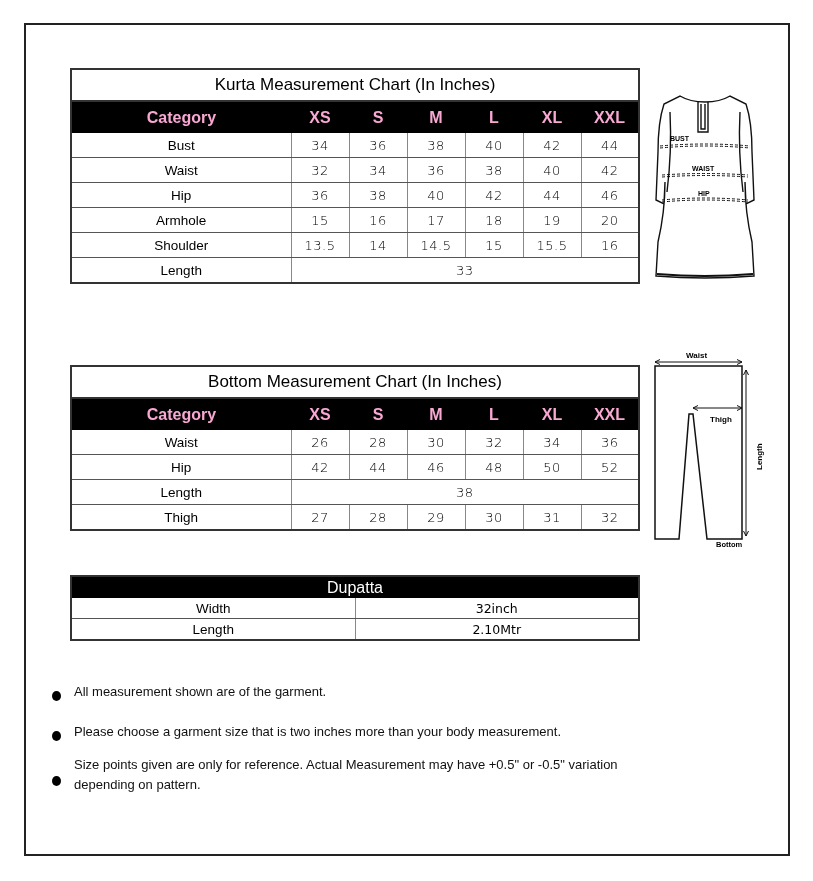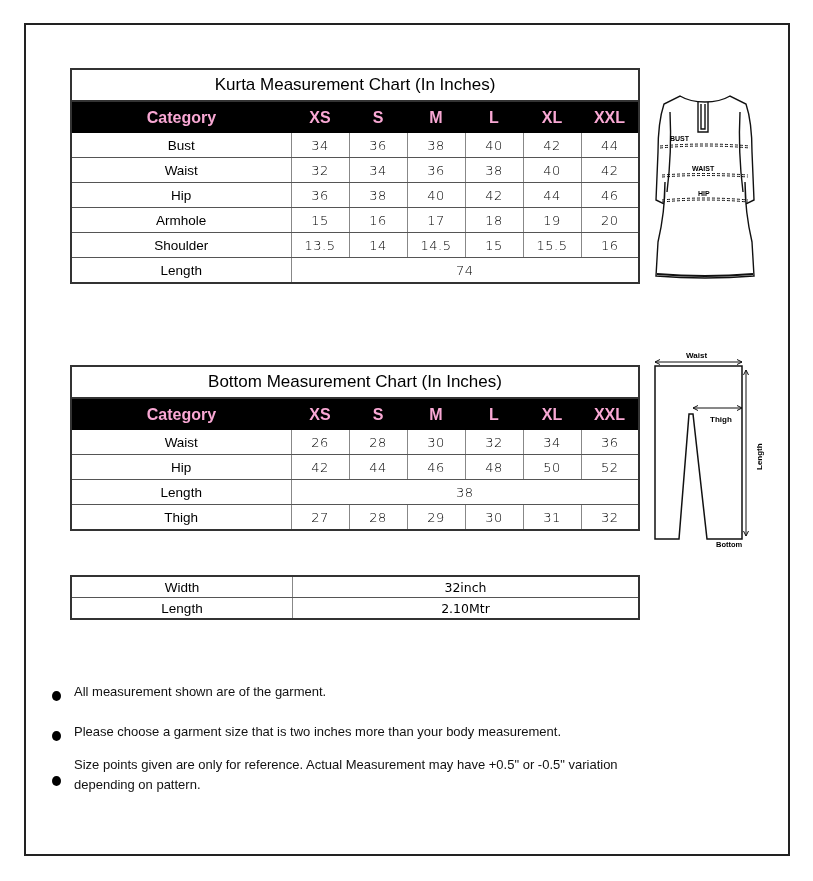--- a/index.html
+++ b/index.html
@@ -115,21 +115,21 @@
         <td class="label">Shoulder</td>
         <td class="val">13.5</td>
         <td class="val">14</td>
         <td class="val">14.5</td>
         <td class="val">15</td>
         <td class="val">15.5</td>
         <td class="val">16</td>
       </tr>
       <tr class="data-row">
         <td class="label">Length</td>
-        <td class="val" colspan="6">74</td>
+        <td class="val" colspan="6">33</td>
       </tr>
     </tbody>
 </table>
 
 <table class="chart" id="bottom-table">
   <colgroup>
       <col class="c-label">
       <col>
       <col>
       <col>
@@ -179,20 +179,23 @@
         <td class="val">29</td>
         <td class="val">30</td>
         <td class="val">31</td>
         <td class="val">32</td>
       </tr>
     </tbody>
 </table>
 
 <table class="dupatta">
   <tbody>
+    <tr>
+        <th colspan="2">Dupatta</th>
+      </tr>
     <tr>
       <td class="label">Width</td>
       <td class="val">32inch</td>
     </tr>
     <tr>
       <td class="label">Length</td>
       <td class="val">2.10Mtr</td>
     </tr>
   </tbody>
 </table>

